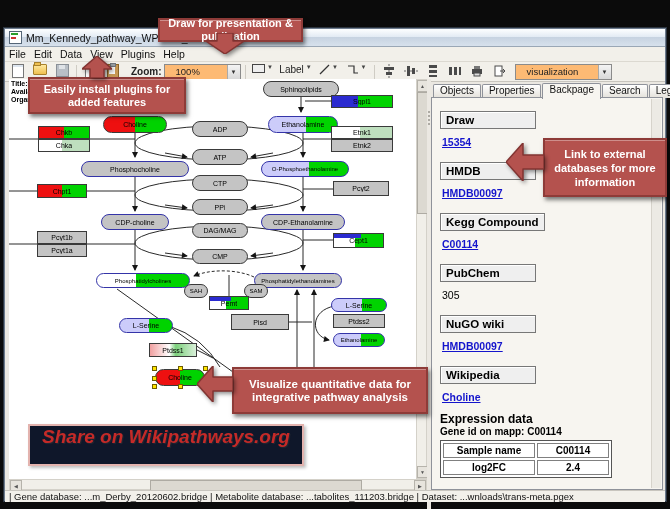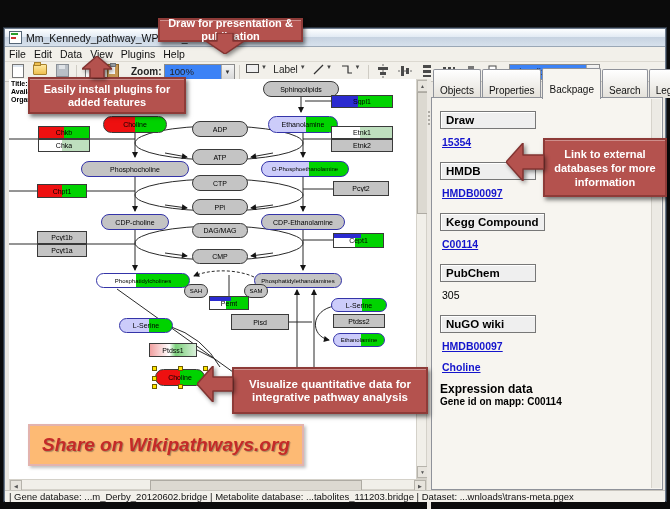--- a/index.html
+++ b/index.html
@@ -10,21 +10,21 @@
   .appicon{width:11px;height:11px;margin-right:4px;background:#fff;border:1px solid #567;position:relative;flex:none}
   .appicon::before{content:"";position:absolute;left:1px;top:1px;width:7px;height:2px;background:#2b9e2b}
   .appicon::after{content:"";position:absolute;left:1px;top:5px;width:5px;height:2px;background:#c33}
   
   .menubar{height:14px;background:#f2f0ea;display:flex;align-items:center;font-size:10.5px;color:#111;border-bottom:1px solid #dcd9d1}
   .menubar span{padding:0 4px;cursor:default}
   
   .toolbar{height:19px;background:#f2f0ea;display:flex;align-items:center;gap:2px;padding:0 3px;border-bottom:1px solid #c8c5be;font-size:10px;color:#222}
   .tbtn{width:18px;height:16px;display:flex;justify-content:center;border:1px solid transparent;border-radius:2px;position:relative}
   .tsep{width:1px;height:14px;background:#cfccc4;margin:0 2px}
-  .combo{display:flex;align-items:center;border:1px solid #8b8b8b;background:#3b82f6;height:14px;font-size:9.5px;padding-left:5px}
+  .combo{display:flex;align-items:center;border:1px solid #8b8b8b;background:#fdba74;height:14px;font-size:9.5px;padding-left:11px}
   .combo .arr{width:12px;height:100%;margin-left:auto;background:linear-gradient(#f4f4f4,#d9d9d9);border-left:1px solid #aaa;display:flex;align-items:center;justify-content:center;font-size:6px;color:#333}
   .ddv{font-size:6px;color:#444;margin-left:2px}
   .icon-new{width:10px;height:12px;background:#fff;border:1px solid #777;box-shadow:inset 0 2px 0 #dde6f0}
   .icon-open{width:12px;height:9px;background:linear-gradient(#ffe9a0,#efc050);border:1px solid #a8812c;border-radius:1px;position:relative}
   .icon-open::before{content:"";position:absolute;left:0;top:-3px;width:5px;height:2px;background:#efc050;border:1px solid #a8812c}
   .icon-save{width:11px;height:11px;background:#b9bfc6;border:1px solid #8a9097;position:relative}
   .icon-save::before{content:"";position:absolute;left:2px;top:0;width:6px;height:4px;background:#dfe3e7}
   .icon-copy{width:8px;height:10px;background:#fff;border:1px solid #777;box-shadow:3px -3px 0 -1px #fff,3px -3px 0 0 #777;margin-top:3px;margin-left:-2px}
   .icon-paste{width:10px;height:12px;background:#c99a56;border:1px solid #8a6426;position:relative}
   .icon-paste::before{content:"";position:absolute;left:1px;top:2px;width:6px;height:7px;background:#fff}
@@ -34,21 +34,21 @@
   .canvas{position:absolute;left:4px;top:50px;width:407px;height:400px;background:#fff;overflow:hidden}
   .vscroll{position:absolute;left:411px;top:50px;width:11px;height:400px;background:#f1efe9;border:1px solid #d4d1c9;box-sizing:border-box}
   .hscroll{position:absolute;left:4px;top:450px;width:418px;height:11px;background:#f1efe9;border:1px solid #d4d1c9;box-sizing:border-box}
   .sbtn{position:absolute;background:#e7e4dd;border:1px solid #b6b3ab;color:#555;font-size:5px;display:flex;align-items:center;justify-content:center}
   .thumb{position:absolute;background:#dcd9d1;border:1px solid #aeaba3}
   .splitter{position:absolute;left:422px;top:50px;width:4px;height:411px;background:#ebe8e2;display:flex;flex-direction:column;align-items:center;justify-content:flex-start;padding-top:32px;gap:2px}
   .splitter i{width:2px;height:2px;background:#9a978f;border-radius:50%}
   
   .panel{position:absolute;left:426px;top:50px;width:232px;height:411px}
   .tabs{display:flex;align-items:flex-end;height:18px;padding-left:2px}
-  .tab{border:1px solid #8f929a;border-bottom:none;background:linear-gradient(#fff,#e4e1da);padding:15px 6px 2px;font-size:10px;color:#111;border-radius:2px 2px 0 0;margin-right:1px;position:relative;top:1px}
+  .tab{border:1px solid #8f929a;border-bottom:none;background:linear-gradient(#fff,#e4e1da);padding:0 6px 2px;font-size:10px;color:#111;border-radius:2px 2px 0 0;margin-right:1px;position:relative;top:1px}
   .tab.active{background:#f7f5f0;padding-bottom:4px;z-index:2;top:2px}
   .pcontent{position:absolute;left:0;top:18px;right:0;bottom:0;background:#f7f5f0;border:1px solid #8f929a;box-sizing:border-box;padding:8px 10px 4px 8px;overflow:hidden}
   .pscroll{position:absolute;right:1px;top:1px;bottom:1px;width:9px;background:#eceae4;border-left:1px solid #d6d3cb}
   .bp-header{display:inline-block;min-width:84px;border:1px solid #777;background:#efefef;box-shadow:inset 1px 1px 0 #fff;font-weight:bold;font-size:11.5px;color:#000;padding:2px 5px;margin-top:5px}
   .bp-link{display:block;color:#1414cc;font-weight:bold;font-size:10.5px;text-decoration:underline;margin:7px 0 9px 2px}
   .bp-text{display:block;color:#000;font-size:10.5px;margin:7px 0 9px 2px}
   .exp-title{font-weight:bold;font-size:12px;margin-top:8px}
   .gene-id{font-weight:bold;font-size:10px;}
   table.exp{border-collapse:separate;border-spacing:2px;border:1px solid #555;background:#fff;margin-top:3px}
   table.exp td{border:1px solid #808080;font-size:10px;font-weight:bold;text-align:center;padding:1px 3px;background:#fff}
@@ -68,21 +68,21 @@
   .f-bluegreen{background:linear-gradient(90deg,#2b2bd0 44%,#00d300 44%)}
   .f-redgrad{background:linear-gradient(90deg,#f0a0a0,#fff 42%,#7bd07b 56%,#d9efd9)}
   .topblue::after{content:"";position:absolute;left:0;top:0;width:55%;height:4px;background:#2b2bd0}
   .sm{font-size:6px}
   .hdl{position:absolute;width:5px;height:5px;background:#ffe400;border:1px solid #6d5d00;box-sizing:border-box;z-index:3}
   .edges{position:absolute;left:0;top:0;z-index:1}
   .info{position:absolute;left:2px;top:1px;font-size:7px;font-weight:bold;color:#000;line-height:8px;z-index:2}
   
   .callout{position:absolute;background:#b4524e;border:2px solid #8e3b38;box-shadow:2px 3px 4px rgba(0,0,0,.5),inset 0 1px 0 rgba(255,255,255,.35);color:#fff;font-weight:bold;font-size:11px;line-height:13px;display:flex;align-items:center;justify-content:center;text-align:center;z-index:10;box-sizing:border-box;padding:2px 4px}
   .cArrow{position:absolute;z-index:10;filter:drop-shadow(2px 2px 2px rgba(0,0,0,.45))}
-  .share{position:absolute;left:28px;top:424px;width:272px;height:38px;background:#fdba74;border:2px solid #e3b3ae;box-shadow:2px 2px 3px rgba(0,0,0,.25);display:flex;align-items:center;justify-content:center;z-index:9}
+  .share{position:absolute;left:28px;top:424px;width:272px;height:38px;background:#0f172a;border:2px solid #e3b3ae;box-shadow:2px 2px 3px rgba(0,0,0,.25);display:flex;justify-content:center;z-index:9}
   .share span{color:#c52a28;font-size:19px;font-weight:bold;font-style:italic;text-shadow:1px 1px 1px rgba(60,60,60,.45)}
 </style>
 </head>
 <body>
 
 <div class="window">
 
   <div class="titlebar">
     <span class="appicon"></span>
     <span>Mm_Kennedy_pathway_WP1771_45176.gpml</span>
@@ -385,23 +385,37 @@
       <div class="bp-header">Draw</div>
       <a class="bp-link">15354</a>
       <div class="bp-header">HMDB</div>
       <a class="bp-link">HMDB00097</a>
       <div class="bp-header">Kegg Compound</div>
       <a class="bp-link">C00114</a>
       <div class="bp-header">PubChem</div>
       <span class="bp-text">305</span>
       <div class="bp-header">NuGO wiki</div>
       <a class="bp-link">HMDB00097</a>
+      <div class="bp-header">Wikipedia</div>
       <a class="bp-link">Choline</a>
       <div class="exp-title">Expression data</div>
       <div class="gene-id">Gene id on mapp: C00114</div>
+      <table class="exp">
+        <tbody>
+            <tr>
+              <td class="c1">Sample name</td>
+              <td class="c2">C00114</td>
+            </tr>
+        <tr>
+              <td class="c1">log2FC</td>
+              <td class="c2">2.4</td>
+            </tr>
+
+      </tbody>
+        </table>
       <div class="pscroll"></div>
     </div>
   </div>
 
   <div class="statusbar">
     <span>| Gene database: ...m_Derby_20120602.bridge | Metabolite database: ...tabolites_111203.bridge | Dataset: ...wnloads\trans-meta.pgex</span>
   </div>
 </div>
 
 <div class="callout" style="left:158px;top:18px;width:145px;height:24px">

